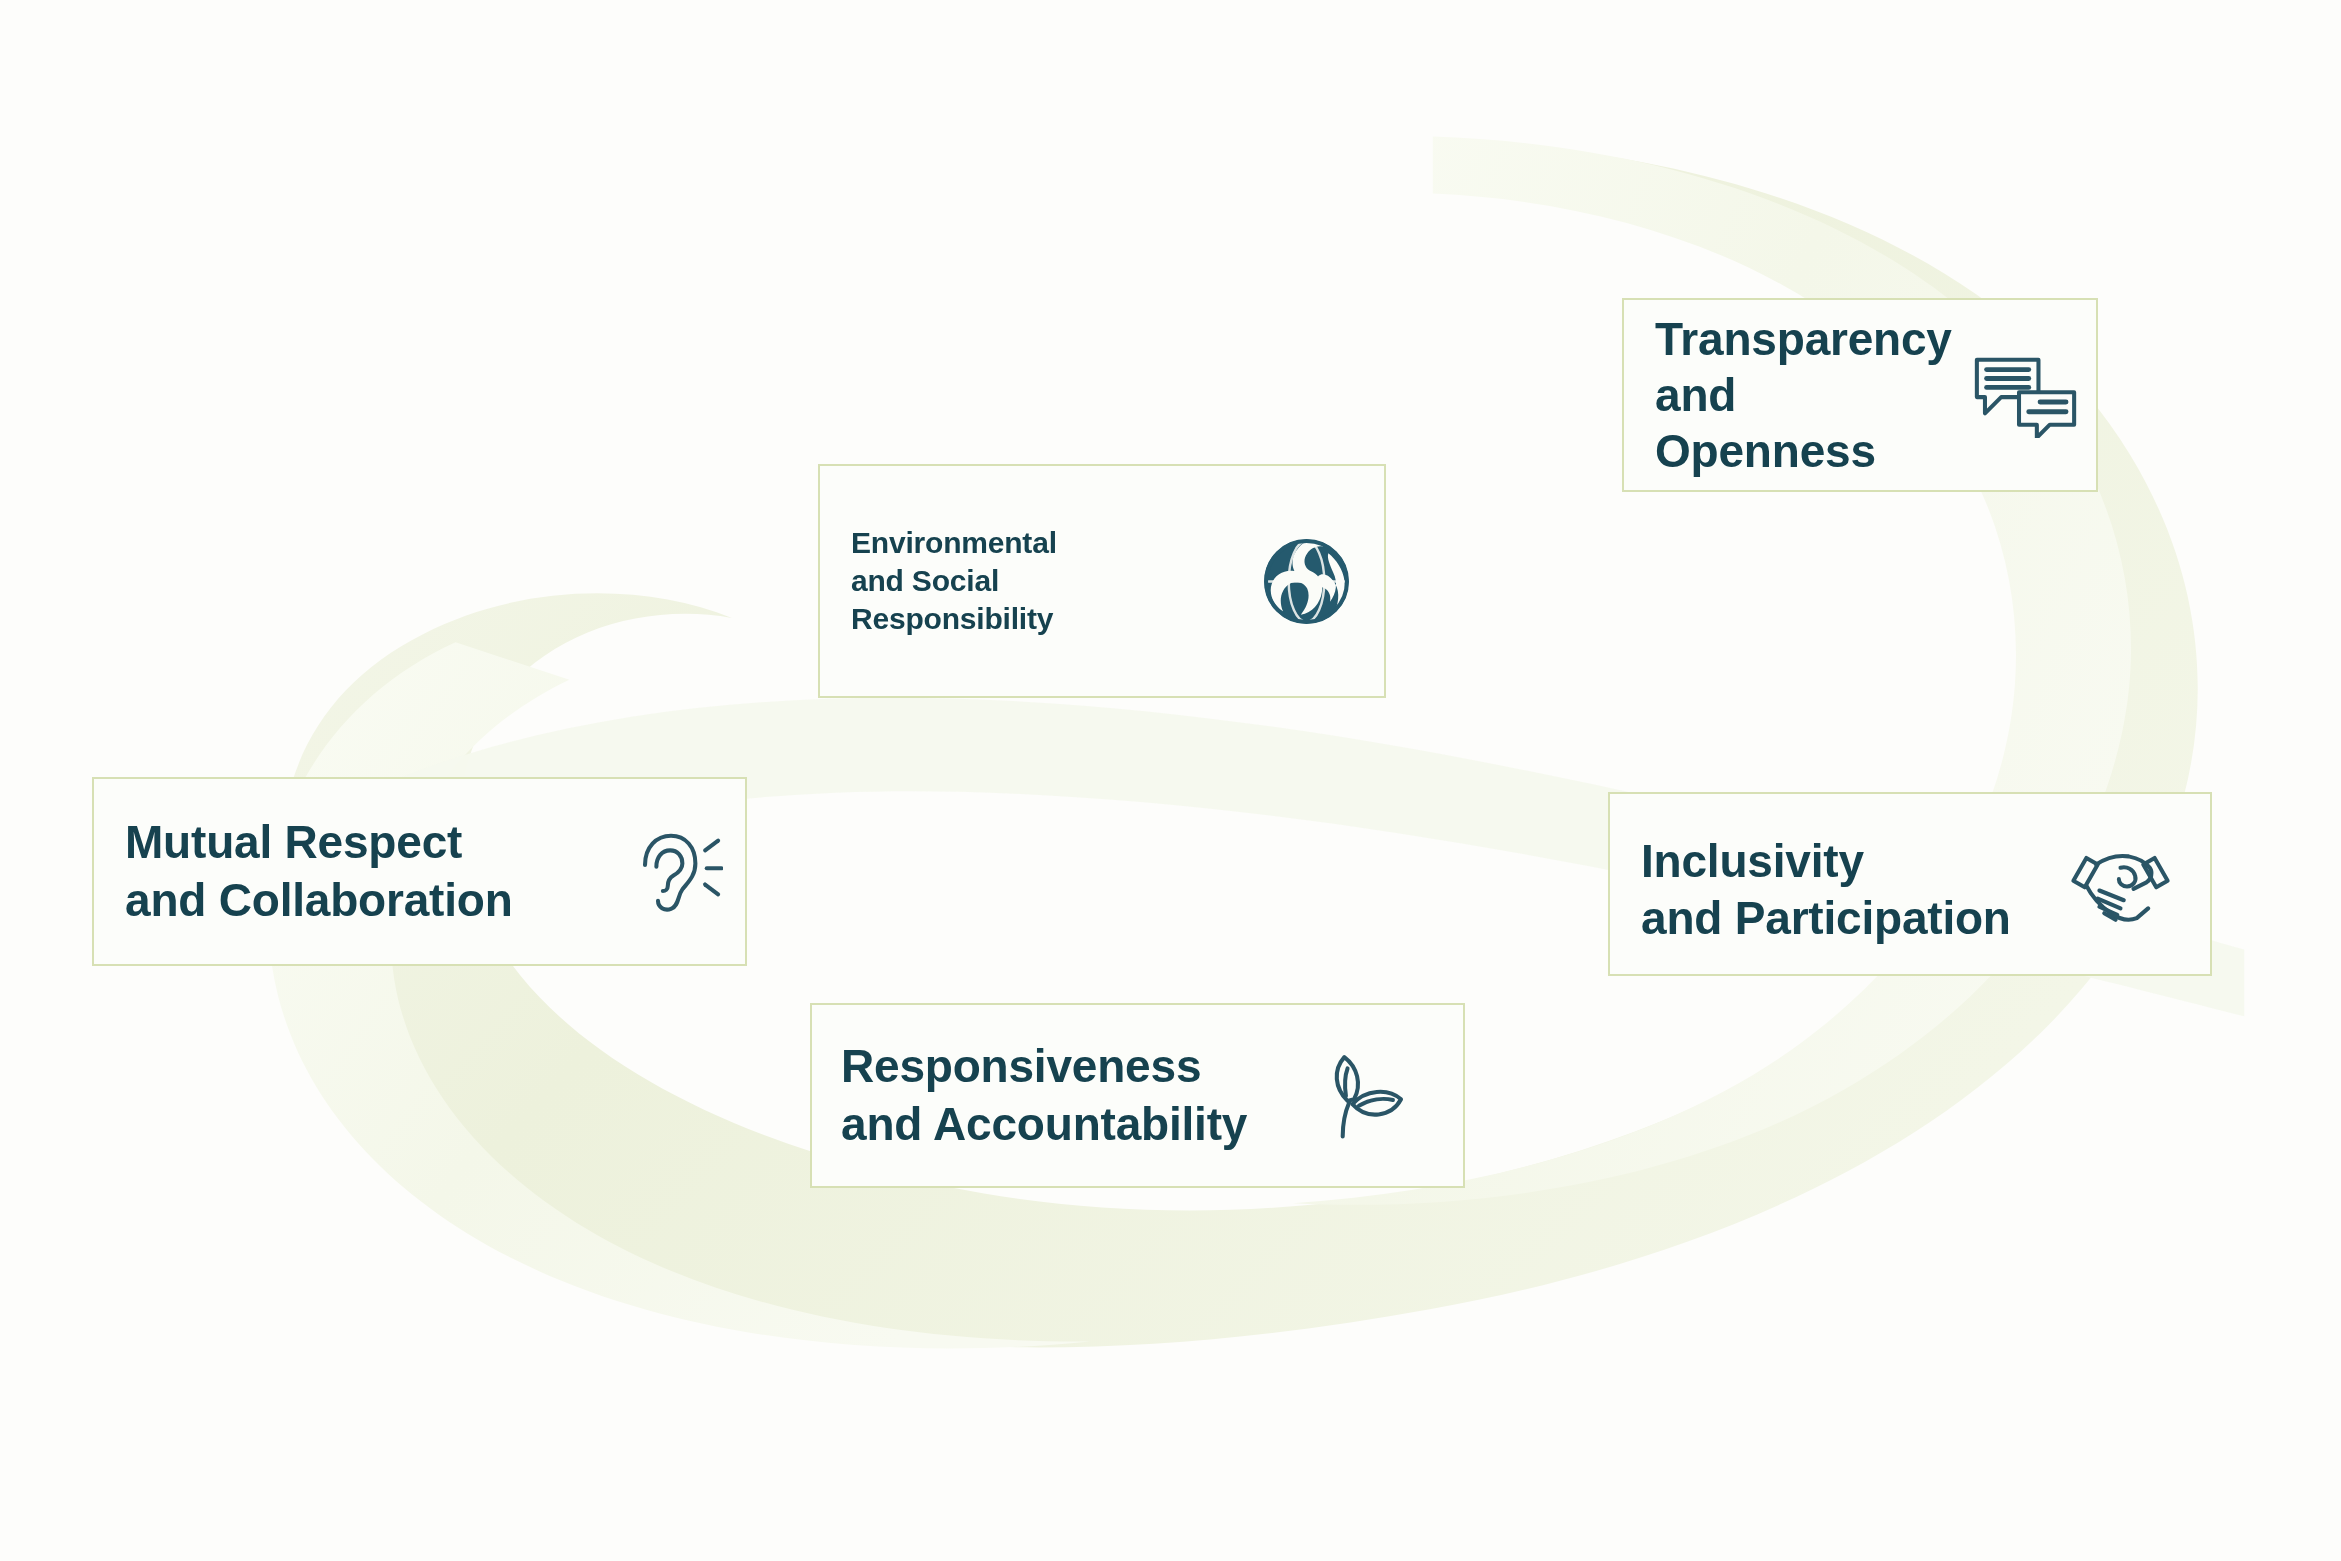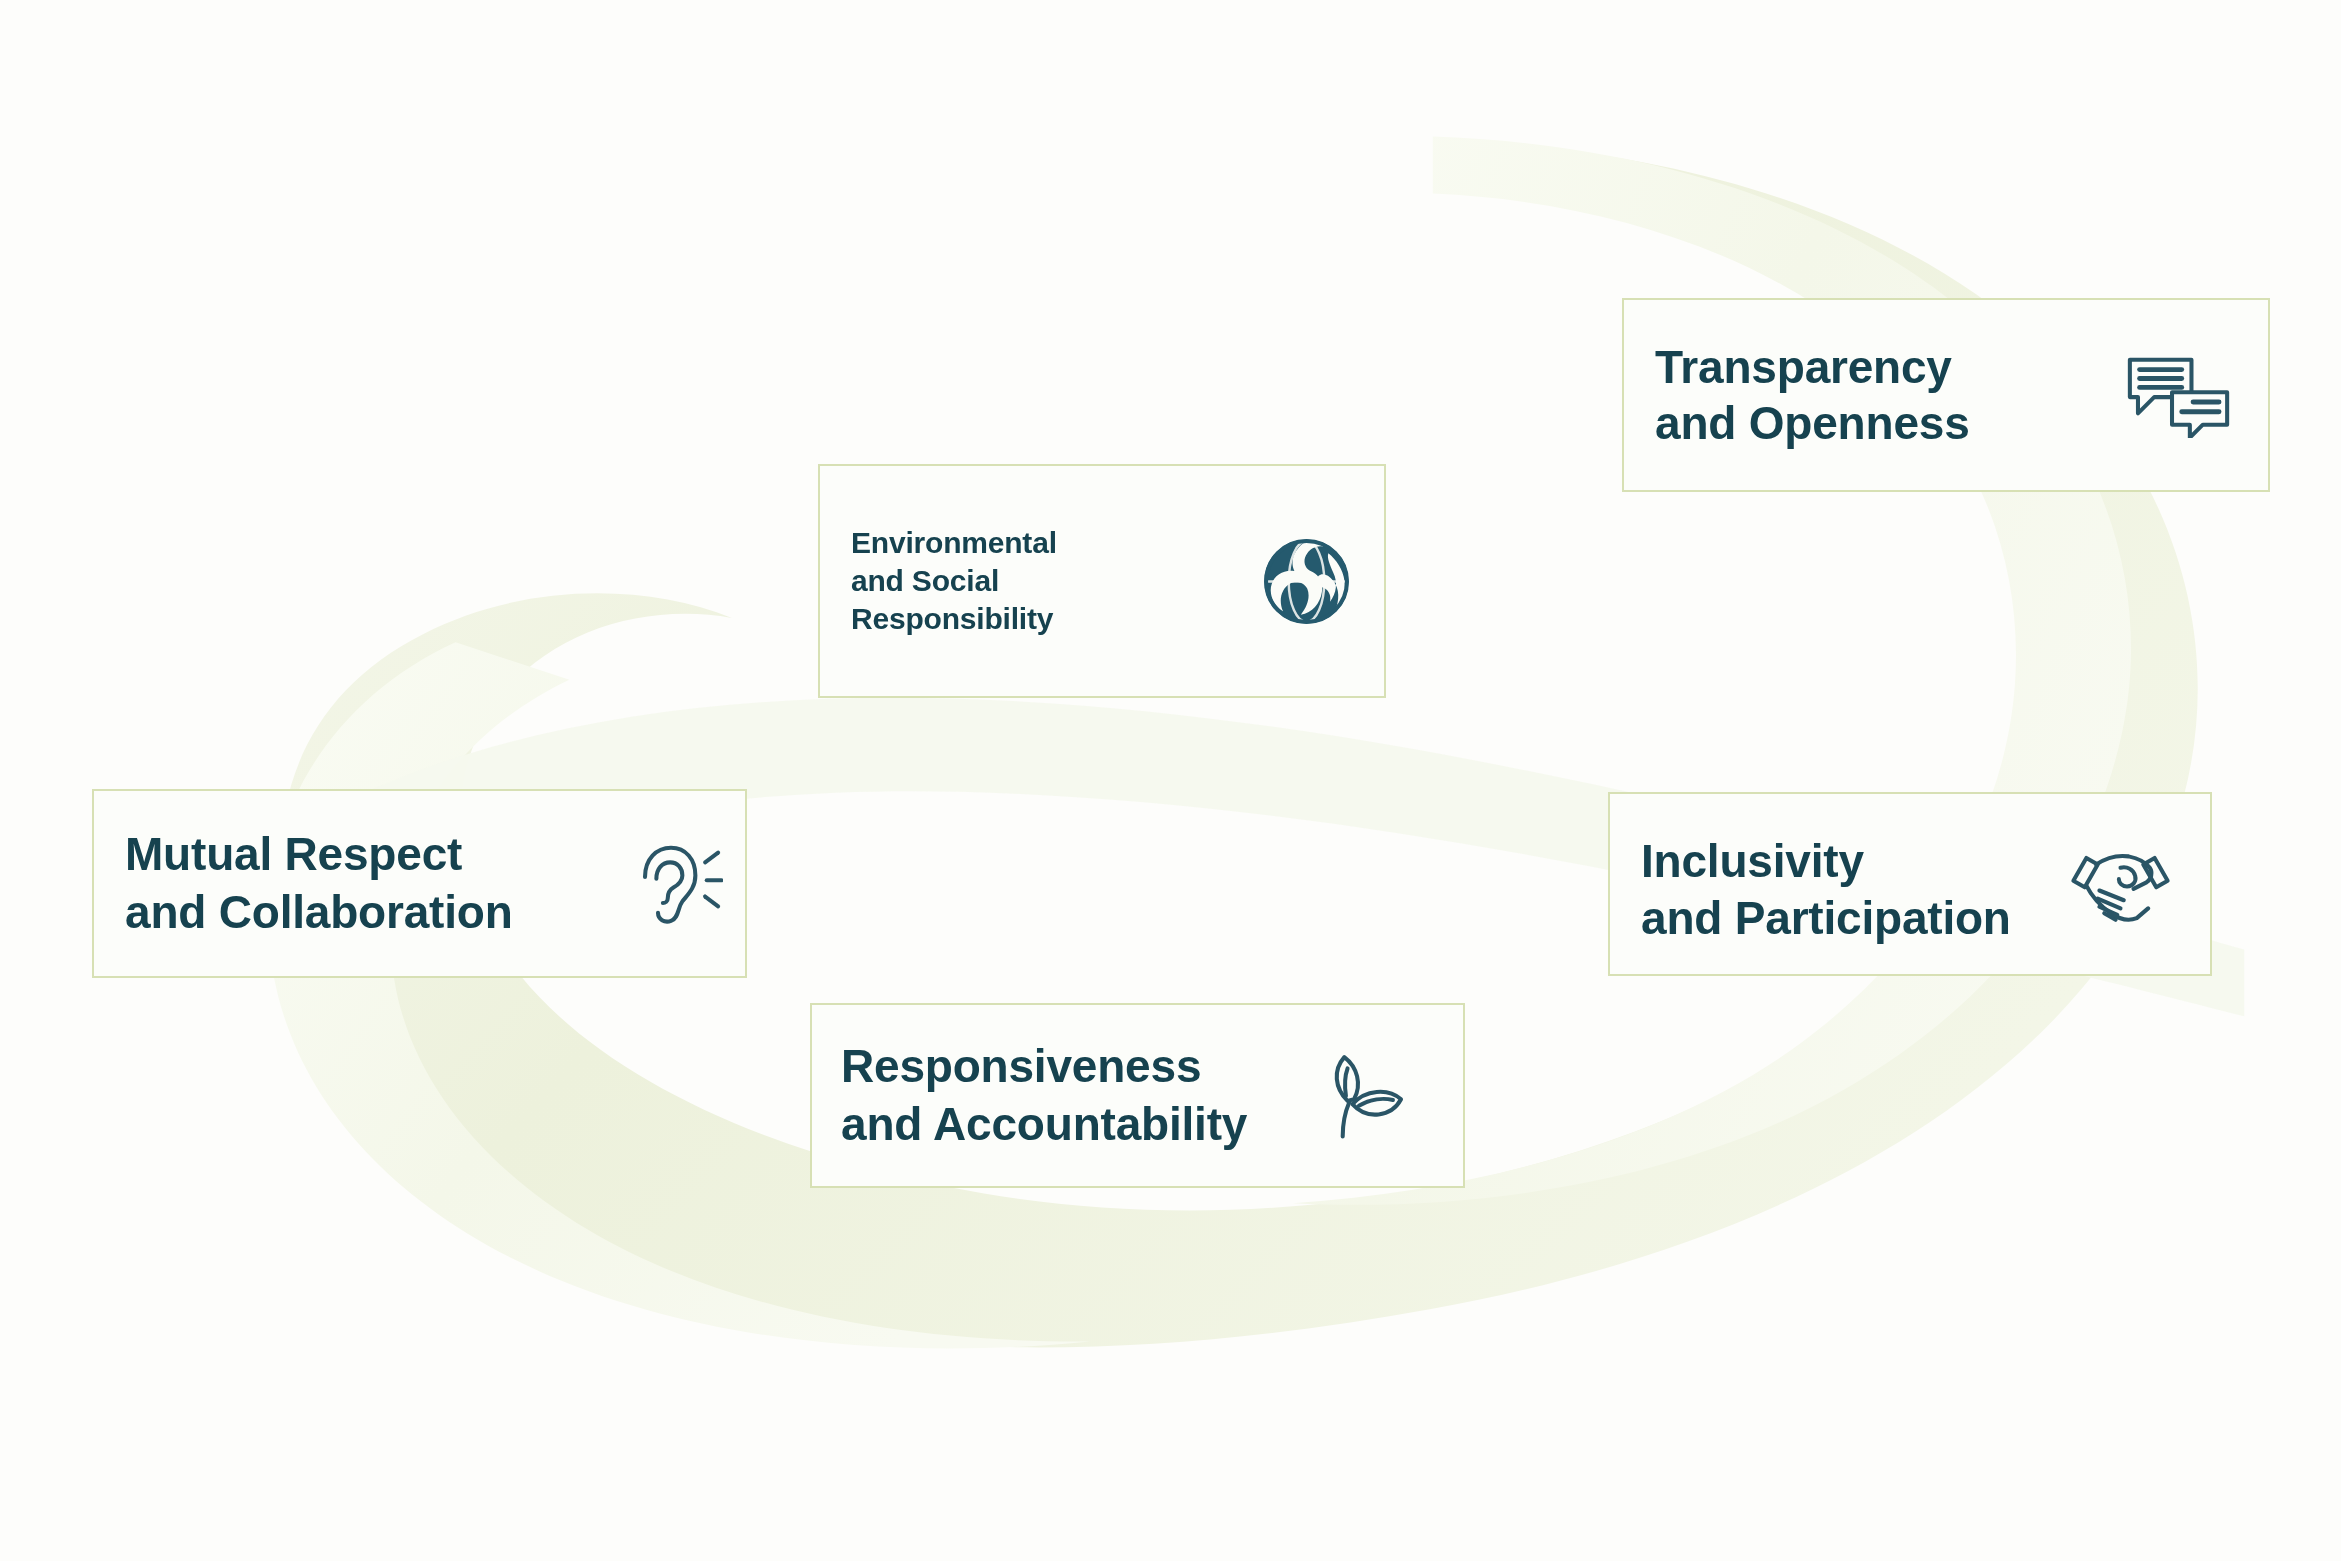--- a/index.html
+++ b/index.html
@@ -44,37 +44,36 @@
   }
   .card-icon {
     flex: 0 0 auto;
     display: flex;
     align-items: center;
     justify-content: center;
   }
 
   
   #card-transparency {
-    left: 1622px; top: 298px; width: 648px; height: 194px;
+    left: 1622px; top: 298px; width: 476px; height: 194px;
     padding: 0 33px 0 31px;
   }
   #card-transparency .card-label { font-size: 46px; line-height: 1.22; }
   #card-transparency .card-icon { width: 114px; height: 89px; margin-left: 16.3px; }
 
   #card-environmental {
     left: 818px; top: 464px; width: 568px; height: 234px;
     padding: 0 29px 0 31px;
   }
   #card-environmental .card-label { font-size: 30px; line-height: 1.26; }
   #card-environmental .card-icon { width: 98px; height: 98px; margin-left: 11.4px; }
 
   #card-mutual {
     left: 92px; top: 777px; width: 655px; height: 189px;
     padding: 0 19px 0 31px;
-    margin-top: 12px;
   }
   #card-mutual .card-label { font-size: 46px; line-height: 1.24; }
   #card-mutual .card-icon { width: 98px; height: 91px; margin-left: 14.6px; }
 
   #card-inclusivity {
     left: 1608px; top: 792px; width: 604px; height: 184px;
     padding: 0 36px 0 31px;
   }
   #card-inclusivity .card-label { font-size: 46px; line-height: 1.24; margin-top: 12px; }
   #card-inclusivity .card-icon { width: 107px; height: 81px; margin-left: 14.6px; }

